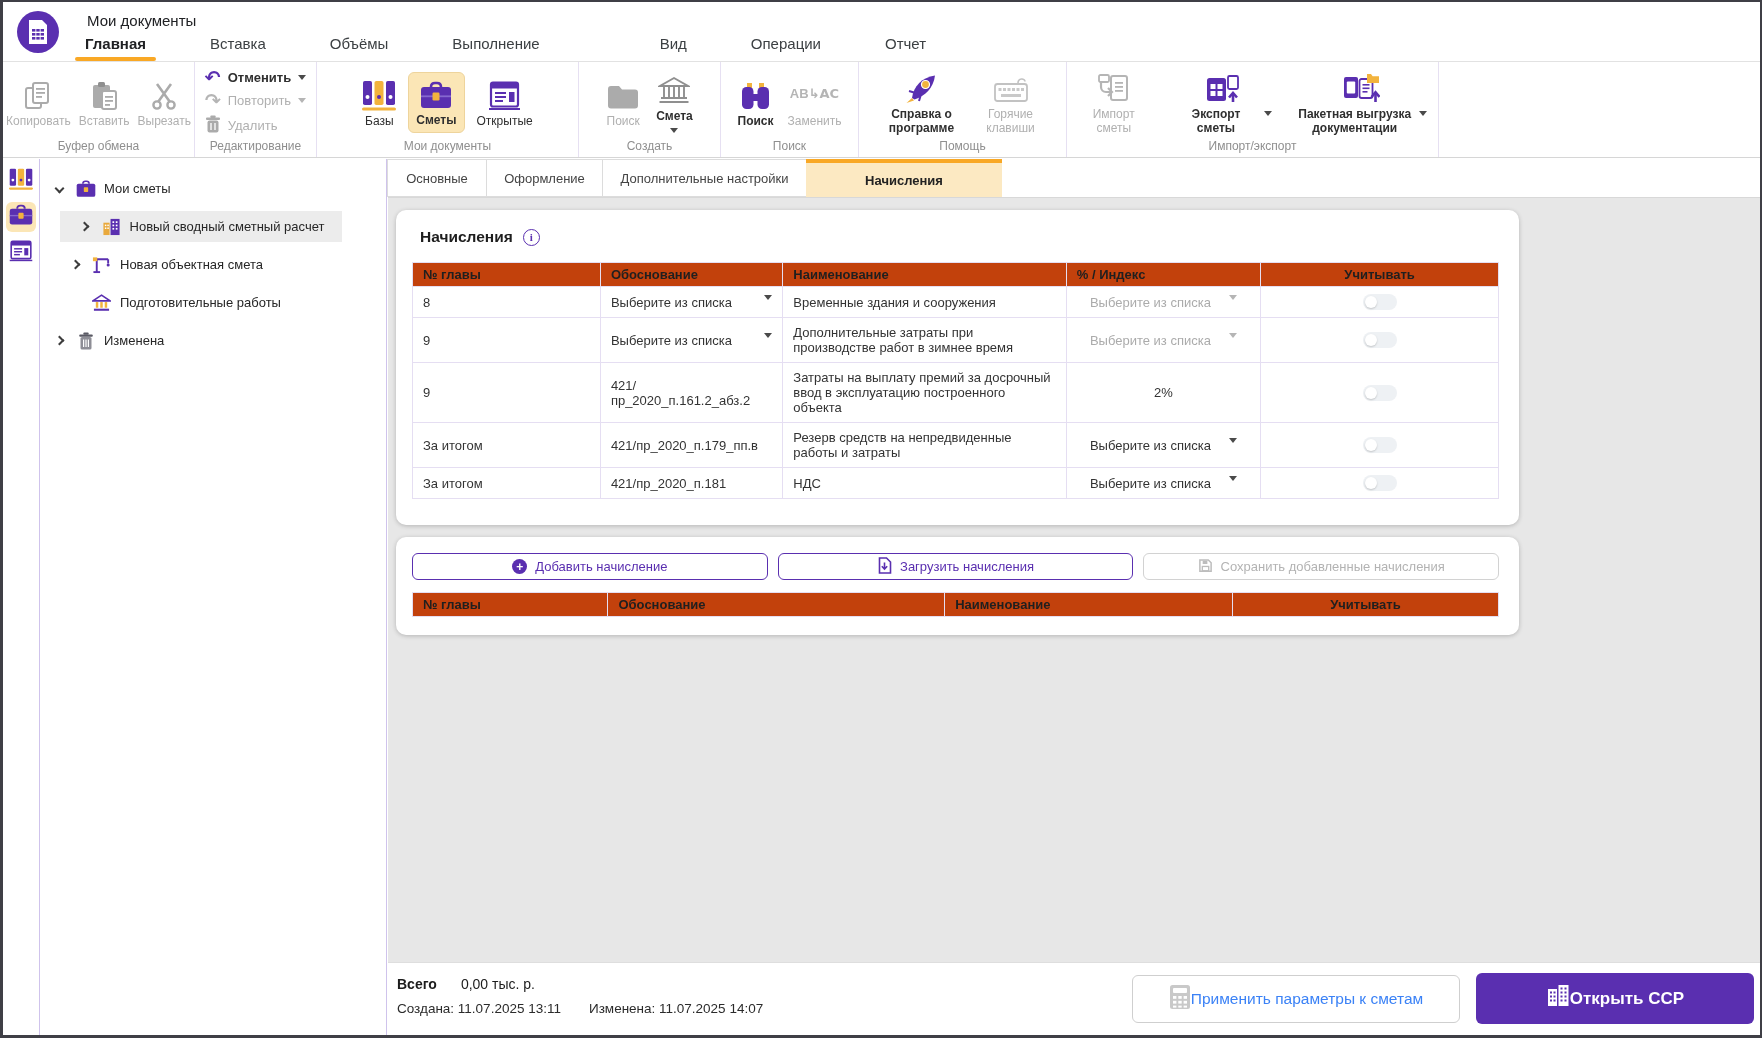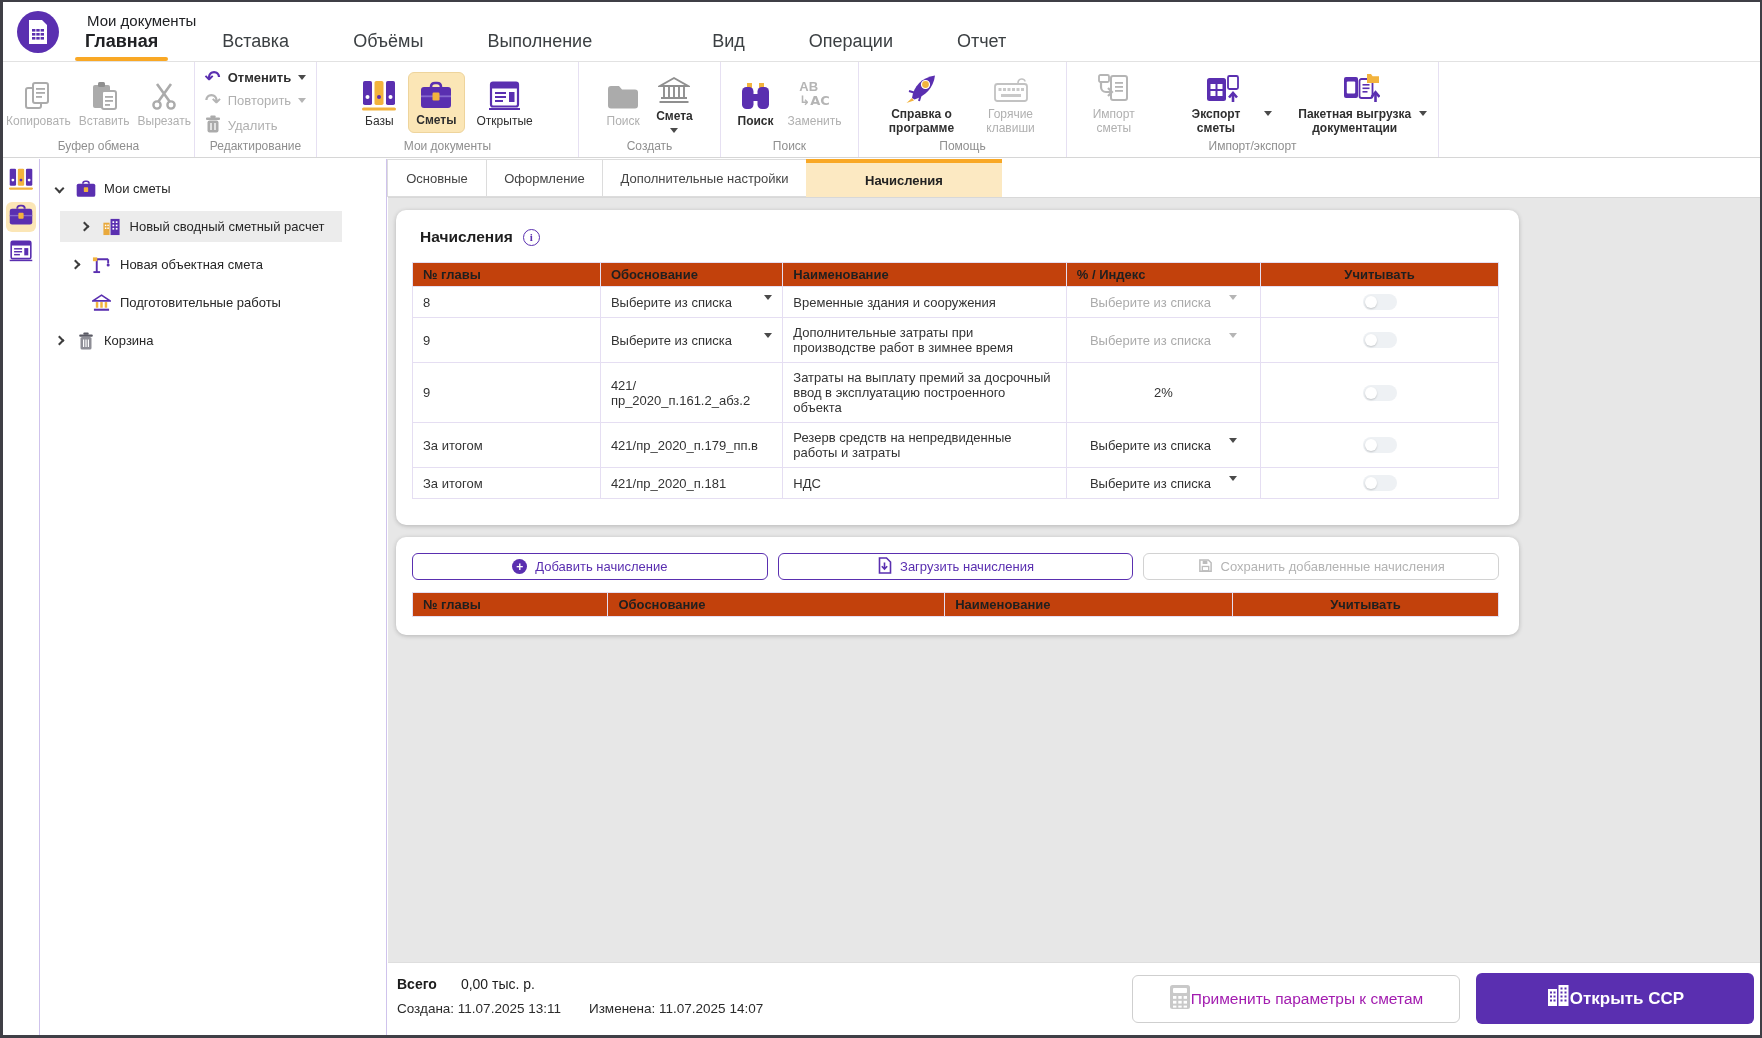--- a/index.html
+++ b/index.html
@@ -5,21 +5,21 @@
   * { margin:0; padding:0; box-sizing:border-box; }
   body { font-family:"Liberation Sans", sans-serif; background:#888; }
   .frame { position:relative; width:1762px; height:1038px; background:#fff;
            border:2px solid #3f3f46; border-left-width:3px; border-bottom-width:3px; overflow:hidden; }
 
   
   .titlebar { position:absolute; left:0; top:0; right:0; height:60px; background:#fff; border-bottom:1px solid #e2e2e2; z-index:5; }
   .logo { position:absolute; left:14px; top:9px; width:42px; height:42px; border-radius:50%; background:#5A2FB0; display:flex; align-items:center; justify-content:center; }
   .app-title { position:absolute; left:84px; top:10px; font-size:15px; font-weight:500; color:#202124; }
   .ttabs { position:absolute; left:76px; bottom:0; display:flex; gap:52px; }
-  .ttab { position:relative; padding:6px 6px 9px 6px; font-size:18px; color:#3c4043; cursor:pointer;text-align:right; }
+  .ttab { position:relative; padding:6px 6px 9px 6px; font-size:15px; color:#3c4043; cursor:pointer;text-align:right; }
   .ttab.active { font-weight:700; color:#202124; }
   .ttab.active::after { content:''; position:absolute; left:-4px; right:-4px; bottom:0; height:4px; background:#F9A825; border-radius:2px; }
 
   
   .ribbon { position:absolute; left:0; top:60px; right:0; height:96px; background:#fff; border-bottom:1px solid #d6d6d6; display:flex; z-index:4; }
   .rgroup { border-right:1px solid #e6e0f2; display:flex; flex-direction:column; flex:0 0 auto; }
   .ritems { flex:1; display:flex; align-items:center; justify-content:center; gap:8px; padding:4px 8px 0 8px; }
   .rgl { text-align:center; font-size:12px; color:#8f8f8f; padding-bottom:4px; }
   .rbtn { display:flex; flex-direction:column; align-items:center; gap:3px; font-size:12px; color:#2f2f2f; text-align:center; cursor:pointer; line-height:1.2; }
   .rbtn .ic { height:34px; display:flex; align-items:flex-end; justify-content:center; }
@@ -76,21 +76,21 @@
   .abtns { display:flex; gap:10px; margin-bottom:12px; }
   .abtn { flex:1; height:27px; border:1px solid #5A2FB0; border-radius:6px; background:#fff; color:#5A2FB0; font-size:13px; display:flex; align-items:center; justify-content:center; gap:8px; cursor:pointer; }
   .abtn.dis { border-color:#d2d2d2; color:#b3b3b3; cursor:default; }
 
   
   .statusbar { position:absolute; left:0; right:0; bottom:0; height:73px; background:#fff; border-top:1px solid #dedede; }
   .sb-left { position:absolute; left:9px; top:13px; }
   .sb-line1 { font-size:14px; color:#1c1c1c; display:flex; gap:24px; align-items:baseline; }
   .sb-total { font-weight:700; }
   .sb-line2 { margin-top:9px; font-size:13.5px; color:#2b2b2b; display:flex; gap:28px; }
-  .apply-btn { position:absolute; right:300px; top:12px; width:328px; height:48px; background:#fff; border:1px solid #cfcfcf; border-radius:6px; color:#a21caf; font-size:15.5px; display:flex; align-items:center; justify-content:center; cursor:default; }
+  .apply-btn { position:absolute; right:300px; top:12px; width:328px; height:48px; background:#fff; border:1px solid #cfcfcf; border-radius:6px; color:#3b82f6; font-size:15.5px; display:flex; align-items:center; justify-content:center; cursor:default; }
   .open-btn { position:absolute; right:6px; top:10px; width:278px; height:51px; background:#5A2FB0; border:none; border-radius:6px; color:#fff; font-size:17px; font-weight:700; display:flex; align-items:center; justify-content:center; cursor:pointer; }
 </style>
 </head>
 <body>
 
 <div class="frame">
 
   <header class="titlebar">
     <div class="logo">
       <svg width="22" height="26" viewBox="0 0 22 26">
@@ -278,21 +278,21 @@
                 <rect x="7" y="2" width="5" height="7" fill="#F2B33D"></rect>
                 <rect x="19" y="2" width="5" height="7" fill="#F2B33D"></rect>
                 <rect x="2" y="6" width="11.5" height="22" rx="4.5" fill="#5A2FB0"></rect>
                 <rect x="17.5" y="6" width="11.5" height="22" rx="4.5" fill="#5A2FB0"></rect>
                 <rect x="13" y="13" width="5" height="7" fill="#5A2FB0"></rect>
               </svg>
           </span>
           <span style="font-weight:600">Поиск</span>
         </div>
         <div class="rbtn dis">
-          <span class="ic" style="flex-direction:column;align-items:flex-start;display:flex;justify-content:center">
+          <span class="ic" style="flex-direction:row;align-items:center;display:flex;justify-content:center">
             <span style="font-size:13px;font-weight:700;color:#b5b5b5;line-height:1.05">AB</span>
             <span style="font-size:13px;font-weight:700;color:#b5b5b5;line-height:1.05;font-family:'DejaVu Sans',sans-serif">↳AC</span>
           </span>
           <span>Заменить</span>
         </div>
       </div>
       <div class="rgl">Поиск</div>
     </div>
 
     <div class="rgroup" style="width:208px">
@@ -513,21 +513,21 @@
       <span class="ticon">
         <svg width="16" height="18" viewBox="0 0 16 18">
             <rect x="2.5" y="5" width="11" height="12.5" rx="1.6" fill="#8E8E96"></rect>
             <rect x="1.2" y="2.4" width="13.6" height="2.3" rx="1" fill="#5A5A64"></rect>
             <rect x="5.3" y="0.5" width="5.4" height="2.2" rx="1" fill="#5A5A64"></rect>
             <g stroke="#fff" stroke-width="1.2">
               <path d="M5.6 7.5 v7.5 M8 7.5 v7.5 M10.4 7.5 v7.5"></path>
             </g>
           </svg>
       </span>
-      <span>Корзина</span>
+      <span>Изменена</span>
     </div>
   </div>
 
   <div class="main">
 
     <div class="doc-tabs">
       <div class="dtab" style="width:100px">Основные</div>
       <div class="dtab" style="width:117px">Оформление</div>
       <div class="dtab" style="width:205px">Дополнительные настройки</div>
       <div class="dtab active" style="width:196px">Начисления</div>

